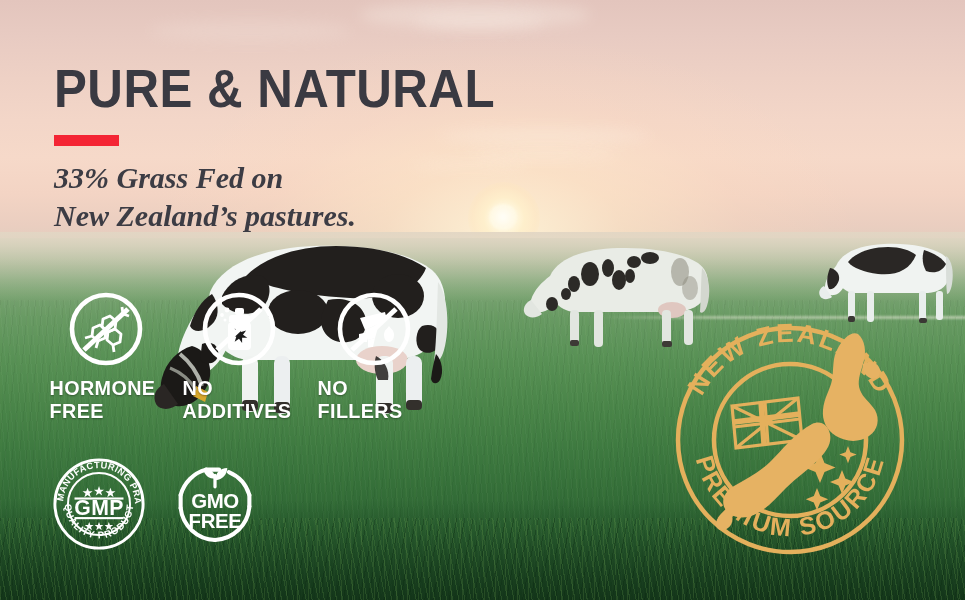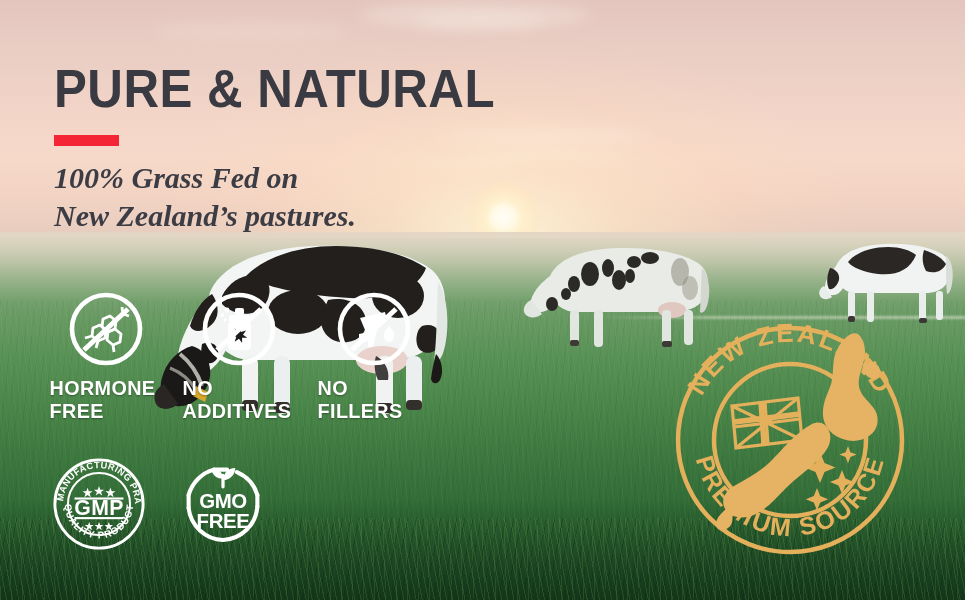--- a/index.html
+++ b/index.html
@@ -212,21 +212,21 @@
     text-shadow: 0 1px 2px rgba(0,0,0,0.35);
   }
 
   
   .certs {
     position: absolute;
     left: 46px; top: 455px;
   }
   .cert { position: absolute; }
   .cert.gmp { left: 4px;  top: 0; }
-  .cert.gmo { left: 132px; top: 4px; }
+  .cert.gmo { left: 124px; top: 4px; }
 
   
   .nz-seal {
     position: absolute;
     left: 662px; top: 312px;
     width: 256px; height: 256px;
   }
 
   .sr { position:absolute; width:1px; height:1px; overflow:hidden; clip:rect(0 0 0 0); }
 </style>
@@ -348,21 +348,21 @@
         <rect x="256" y="166" width="16" height="10" rx="4" fill="#33302c"></rect>
 
         <path d="M226 122 C234 126 240 136 238 146 L228 146 C224 138 224 128 226 122 Z" fill="#221f1d" opacity=".85"></path>
       </g>
     </svg>
   </div>
 
   <div class="headline">
     <h1 class="title">PURE &amp; NATURAL</h1>
     <div class="rule"></div>
-    <p class="subtitle">100% Grass Fed on
+    <p class="subtitle">33% Grass Fed on
 New Zealand’s pastures.</p>
   </div>
 
   <div class="features">
 
     <div class="feature f0">
       <div class="ring">
         <svg width="78" height="78" viewBox="0 0 78 78">
           <circle cx="39" cy="39" r="34" fill="none" stroke="#ffffff" stroke-width="4.6"></circle>
           <g fill="none" stroke="#ffffff" stroke-width="2.8" stroke-linejoin="round">

